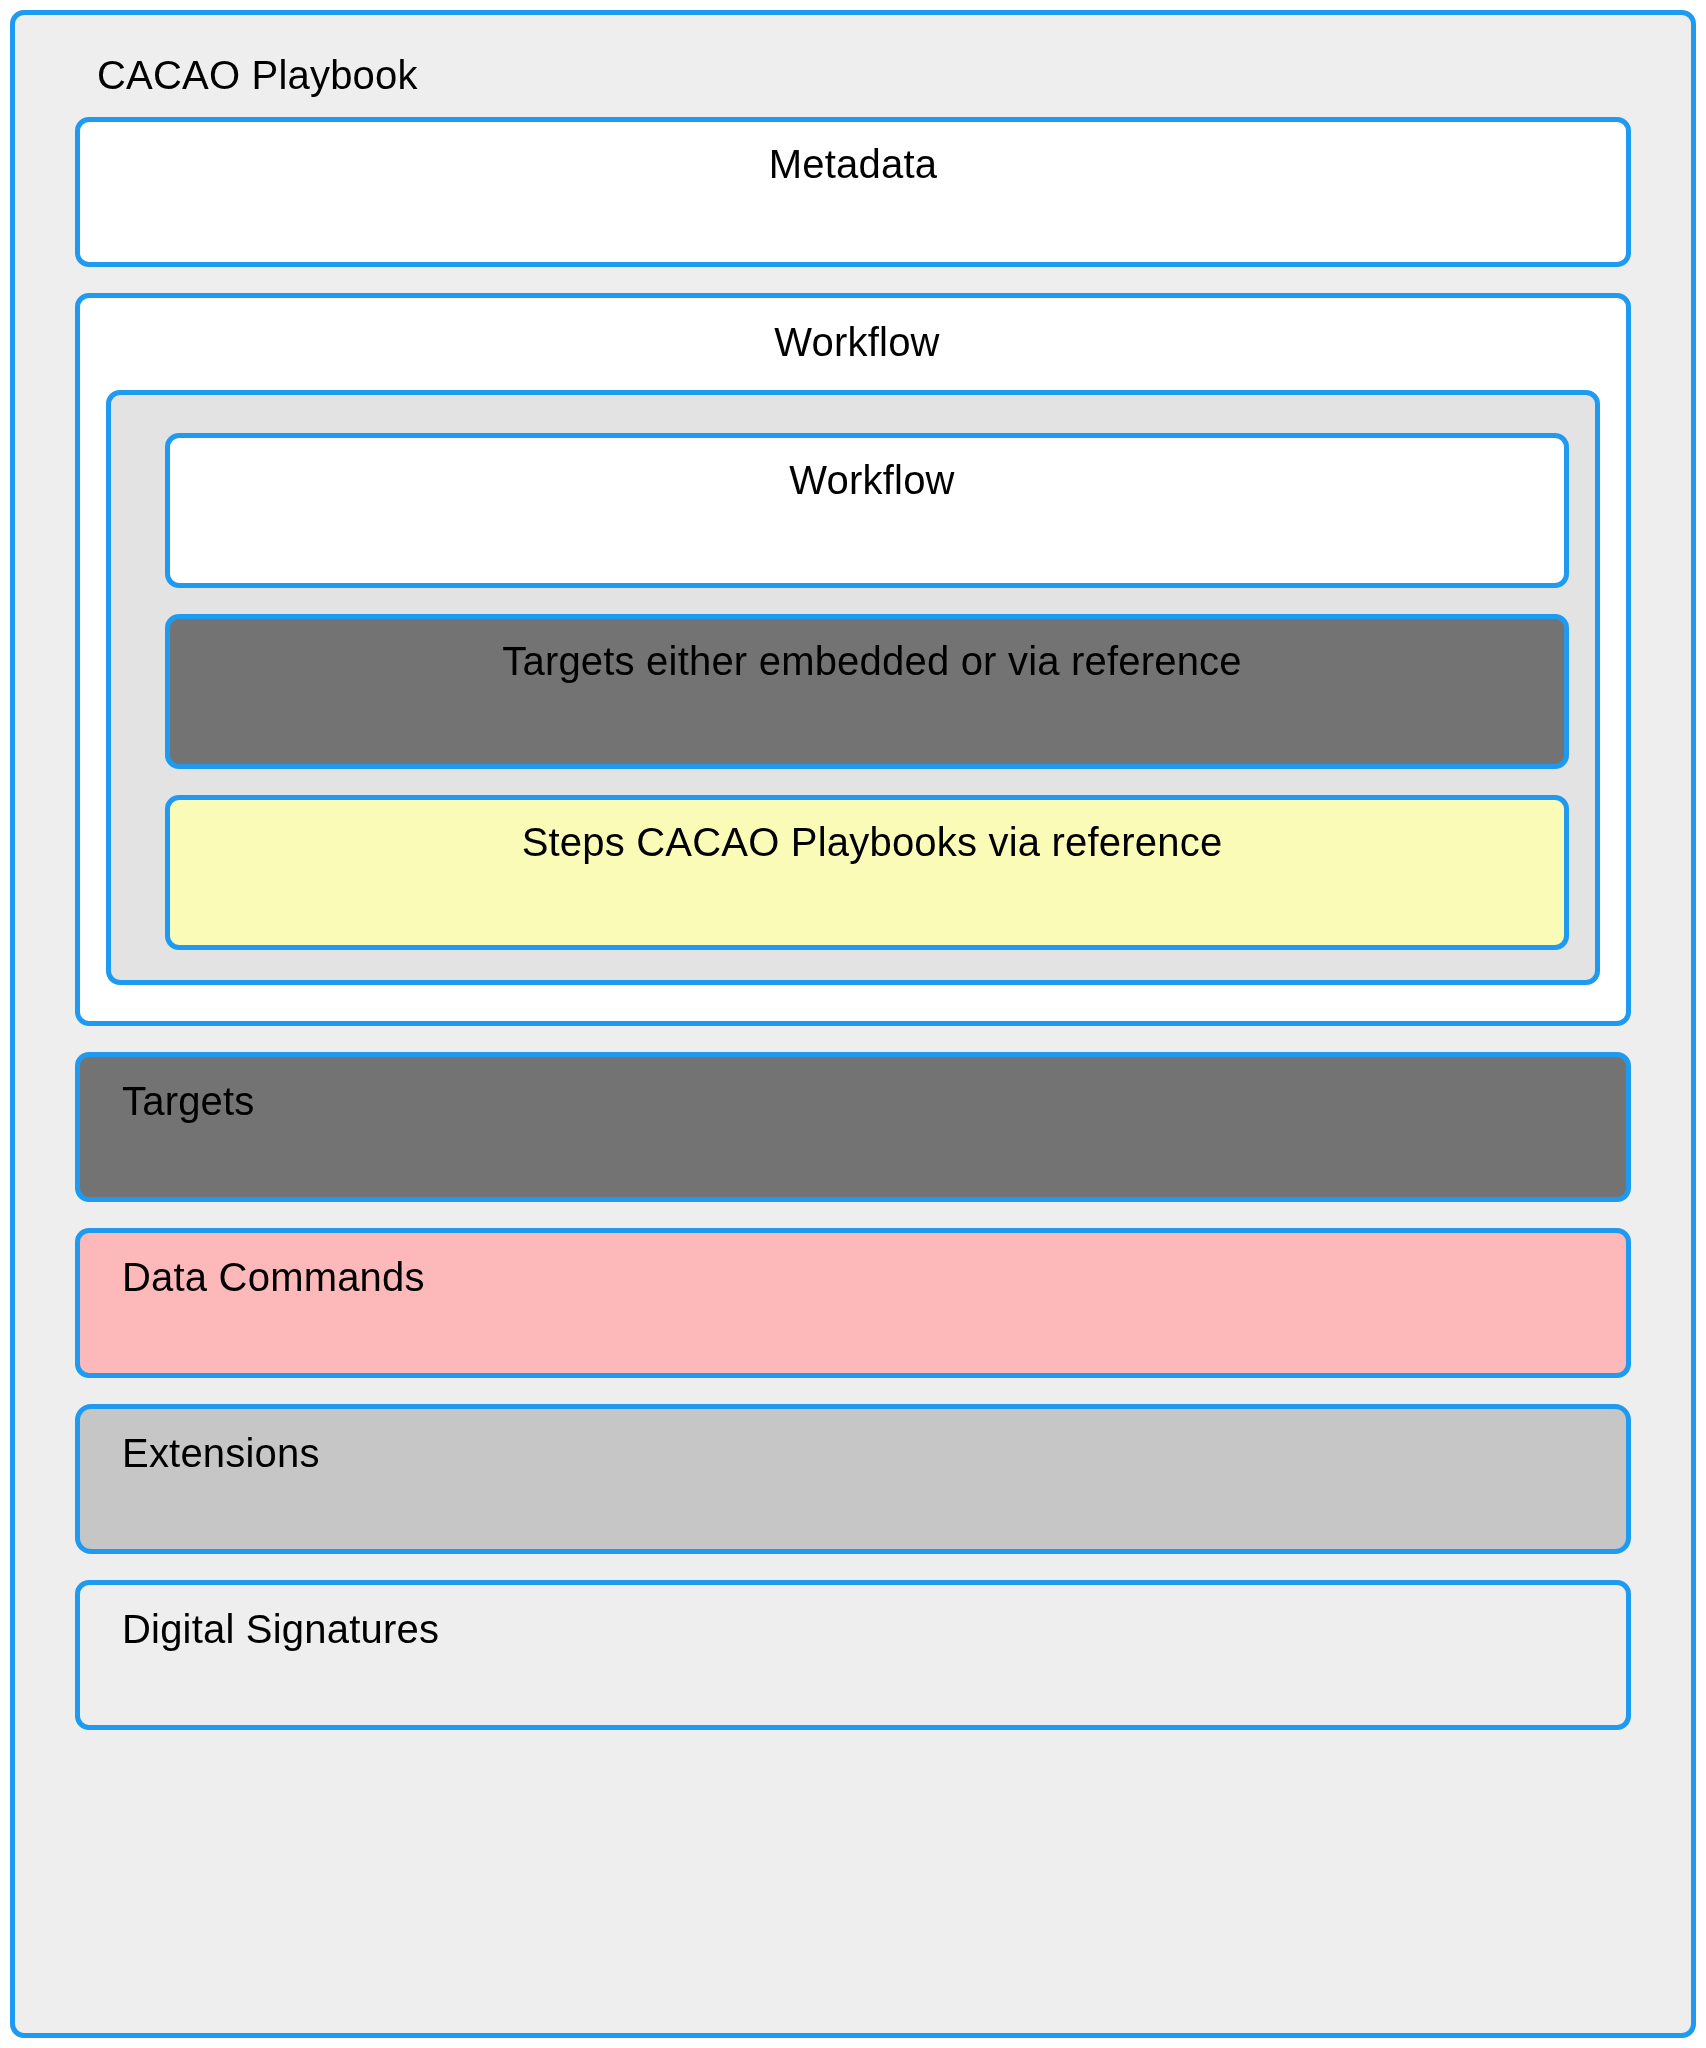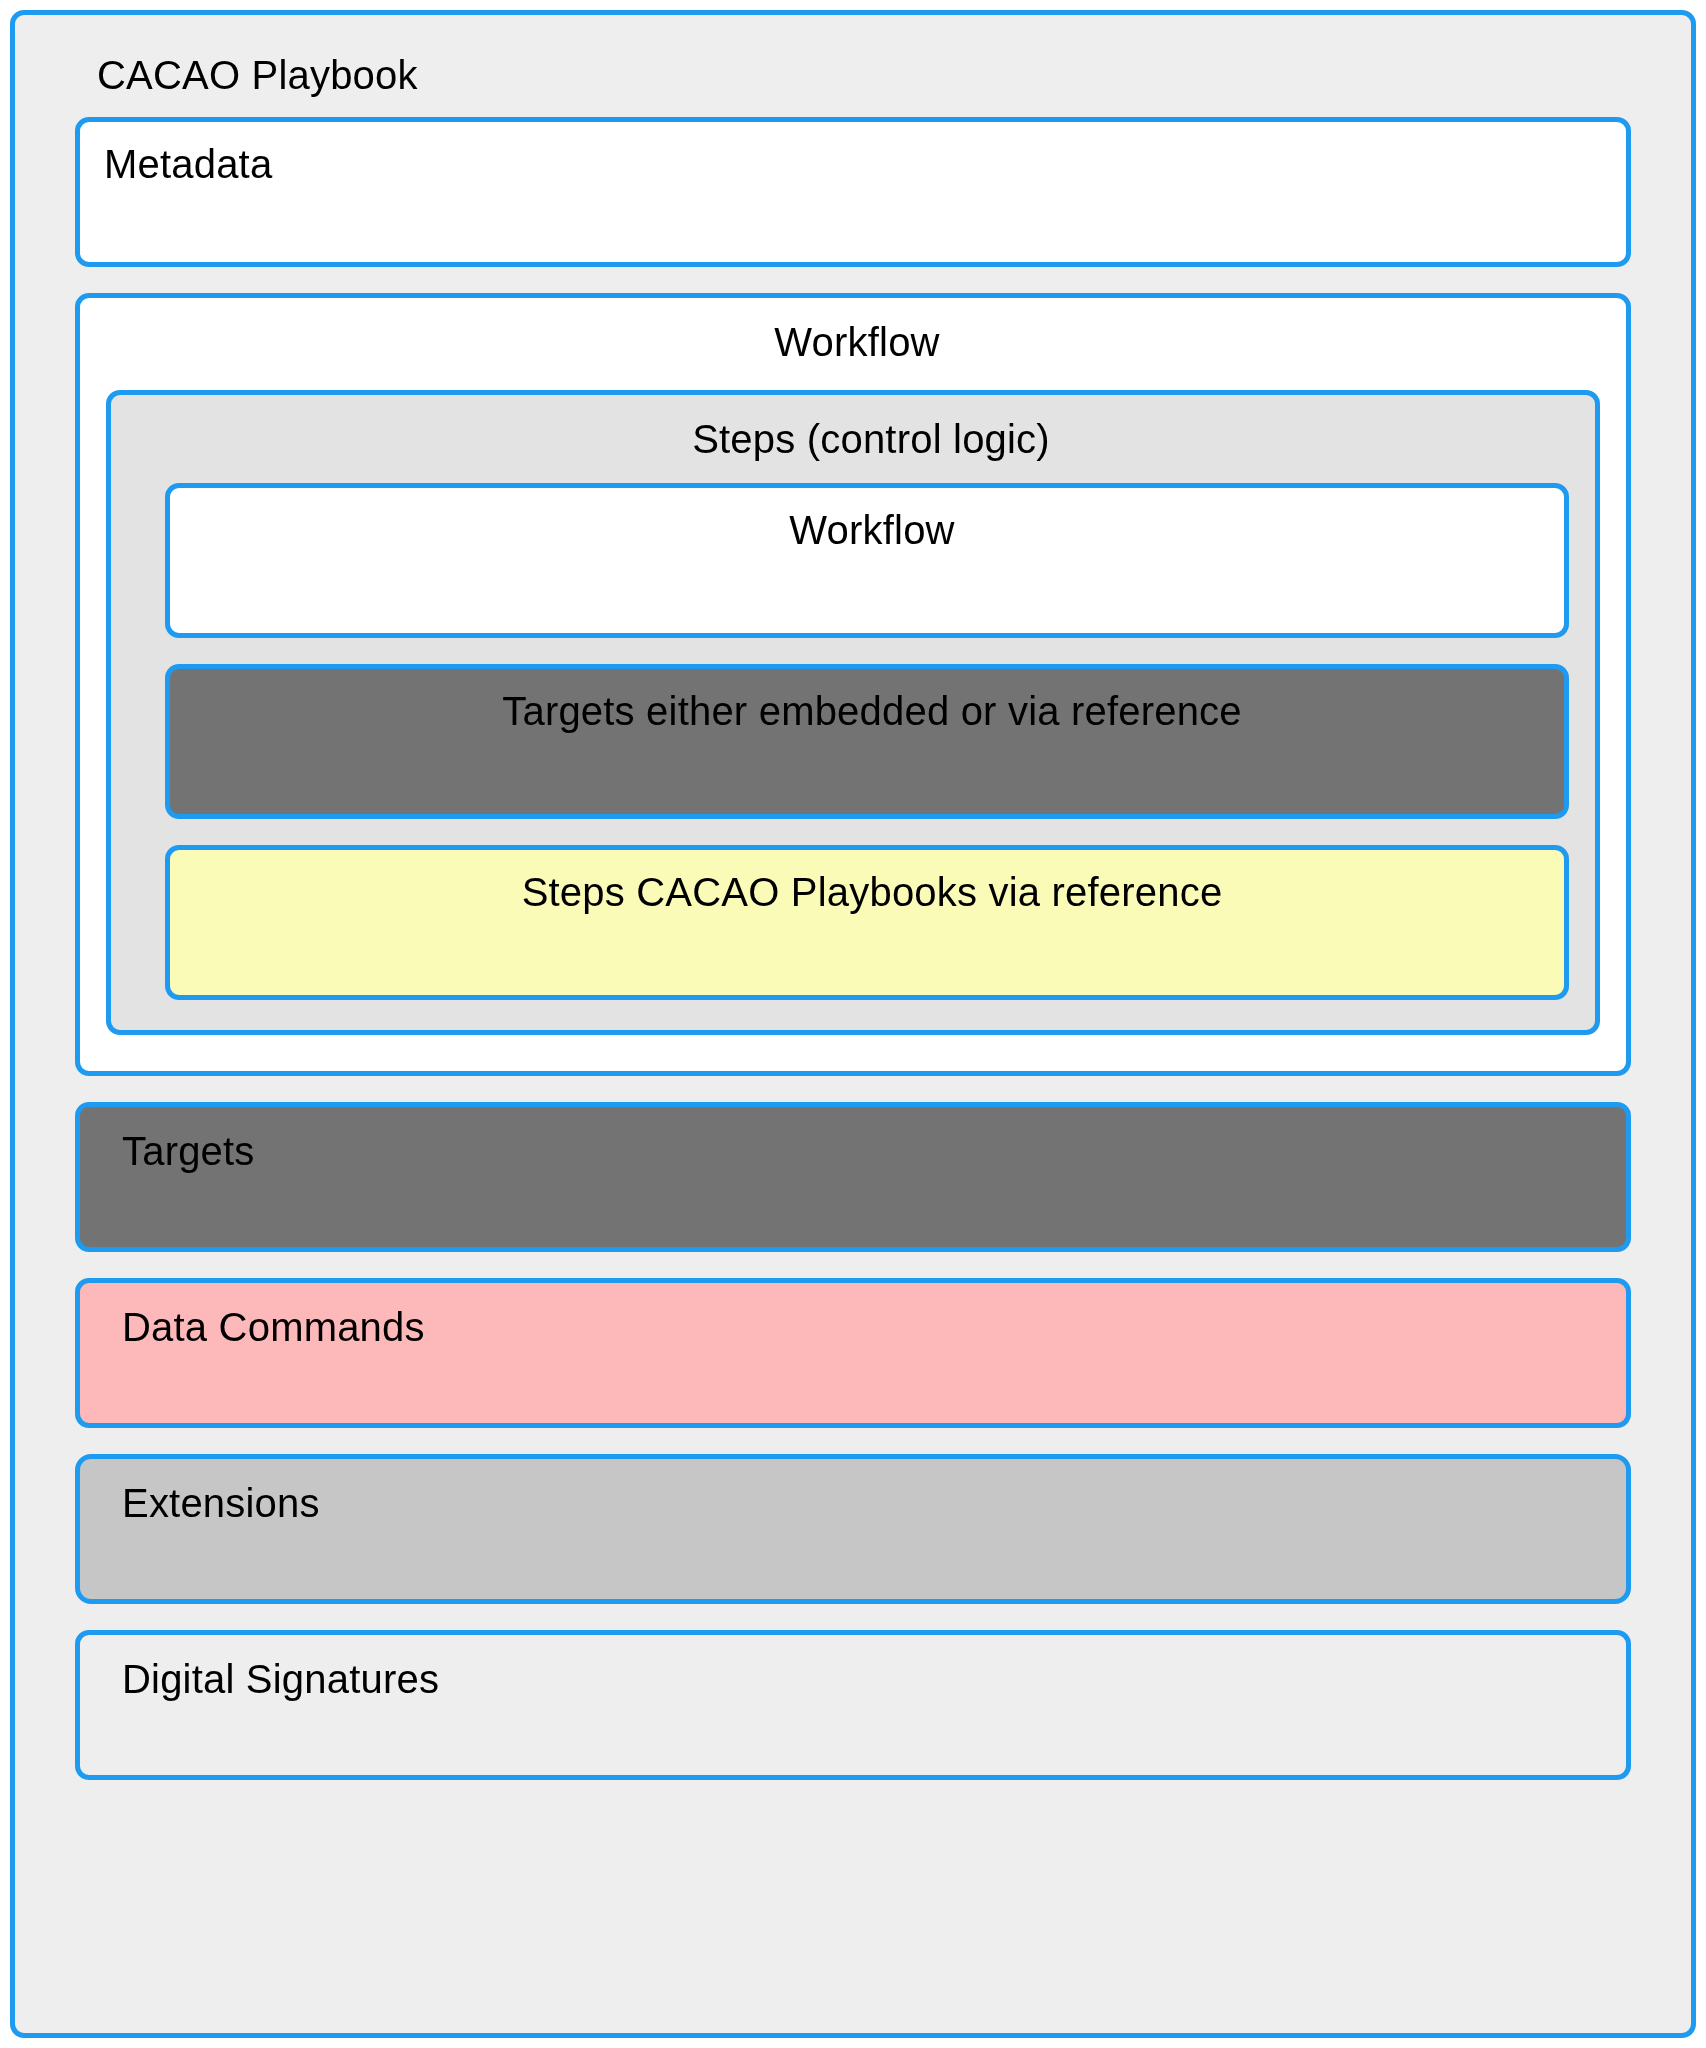--- a/index.html
+++ b/index.html
@@ -60,20 +60,21 @@
   .section.green { background: #737373; }
   .section.red   { background: #fdb9b9; }
   .section.gray2 { background: #c6c6c6; border-radius: 16px; }
   .section.yellow{ background: #fbfbb8; }
   .section.light { background: #eeeeee; }
 
   
   #metadata-section {
     height: 150px;
     margin-top: 20px;
+    text-align: center;
   }
 
   #workflow-section {
     padding: 18px 26px 36px 26px;
     text-align: center;
   }
   #workflow-section > .box-title {
     margin: 4px 0 0 8px;
   }
 
@@ -130,21 +131,20 @@
     <div class="box-title" id="playbook-title-el">CACAO Playbook</div>
 
     <div class="section white" id="metadata-section">
       <div class="box-title">Metadata</div>
     </div>
 
     <div class="section white" id="workflow-section">
       <div class="box-title">Workflow</div>
 
       <div class="section grey" id="steps-section">
-        <div class="box-title">Steps (control logic)</div>
 
         <div class="section white" id="commands-section">
           <div class="box-title">Workflow</div>
         </div>
 
         <div class="section green" id="targets-ref-section">
           <div class="box-title">Targets either embedded or via reference</div>
         </div>
 
         <div class="section yellow" id="other-playbooks-section">

